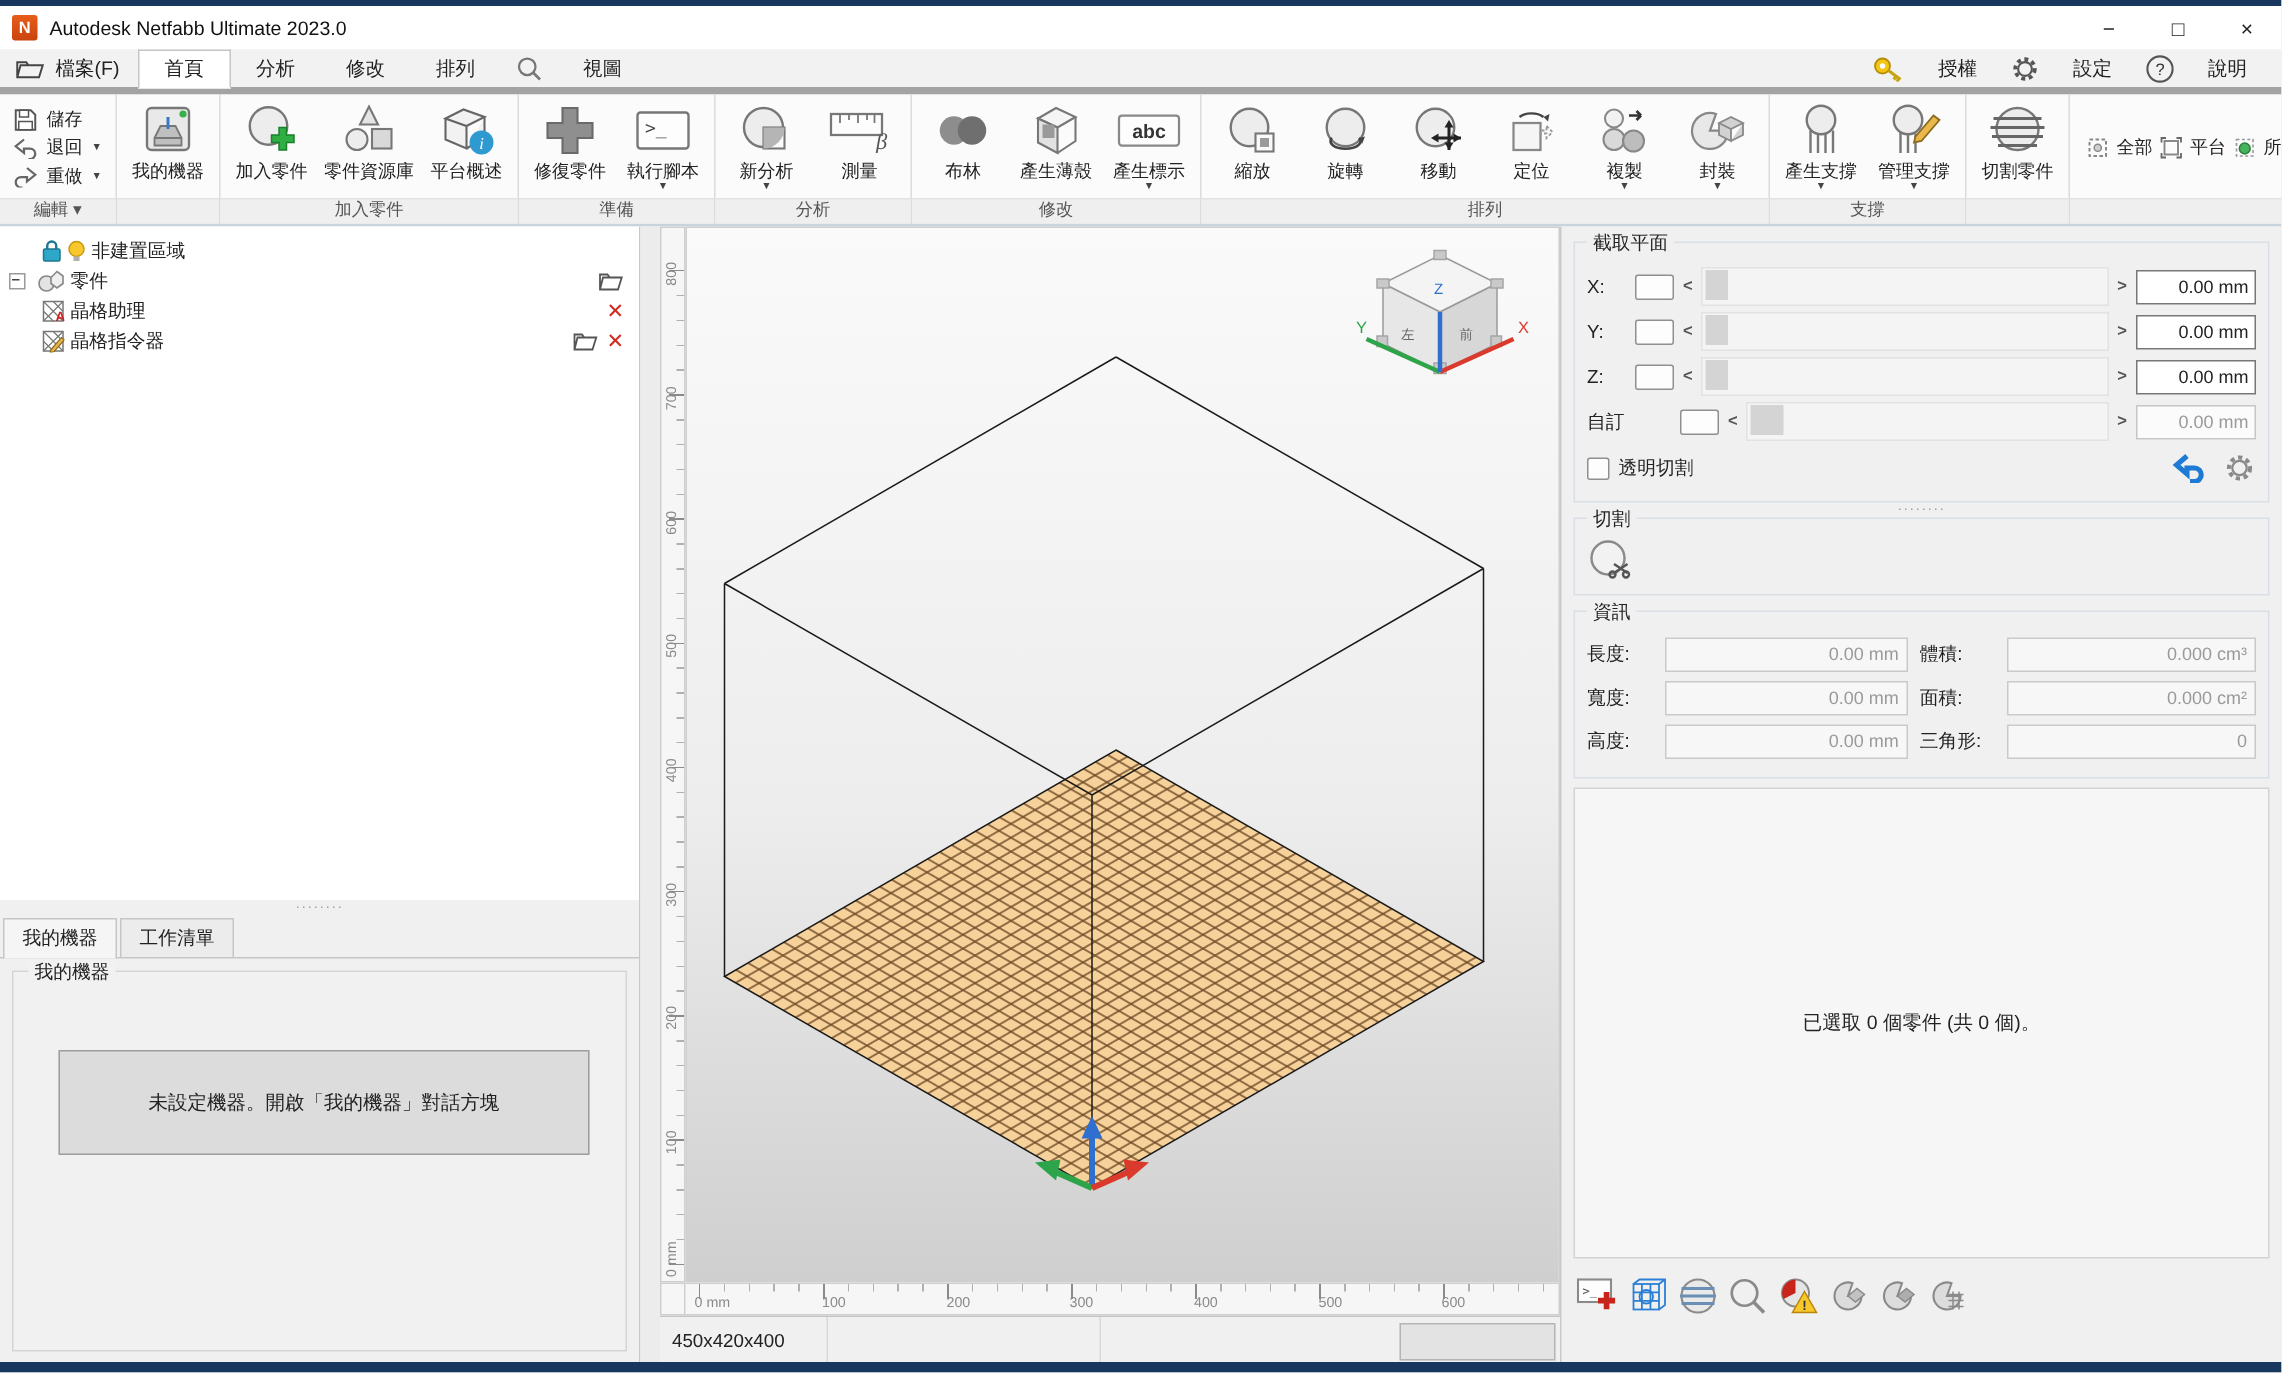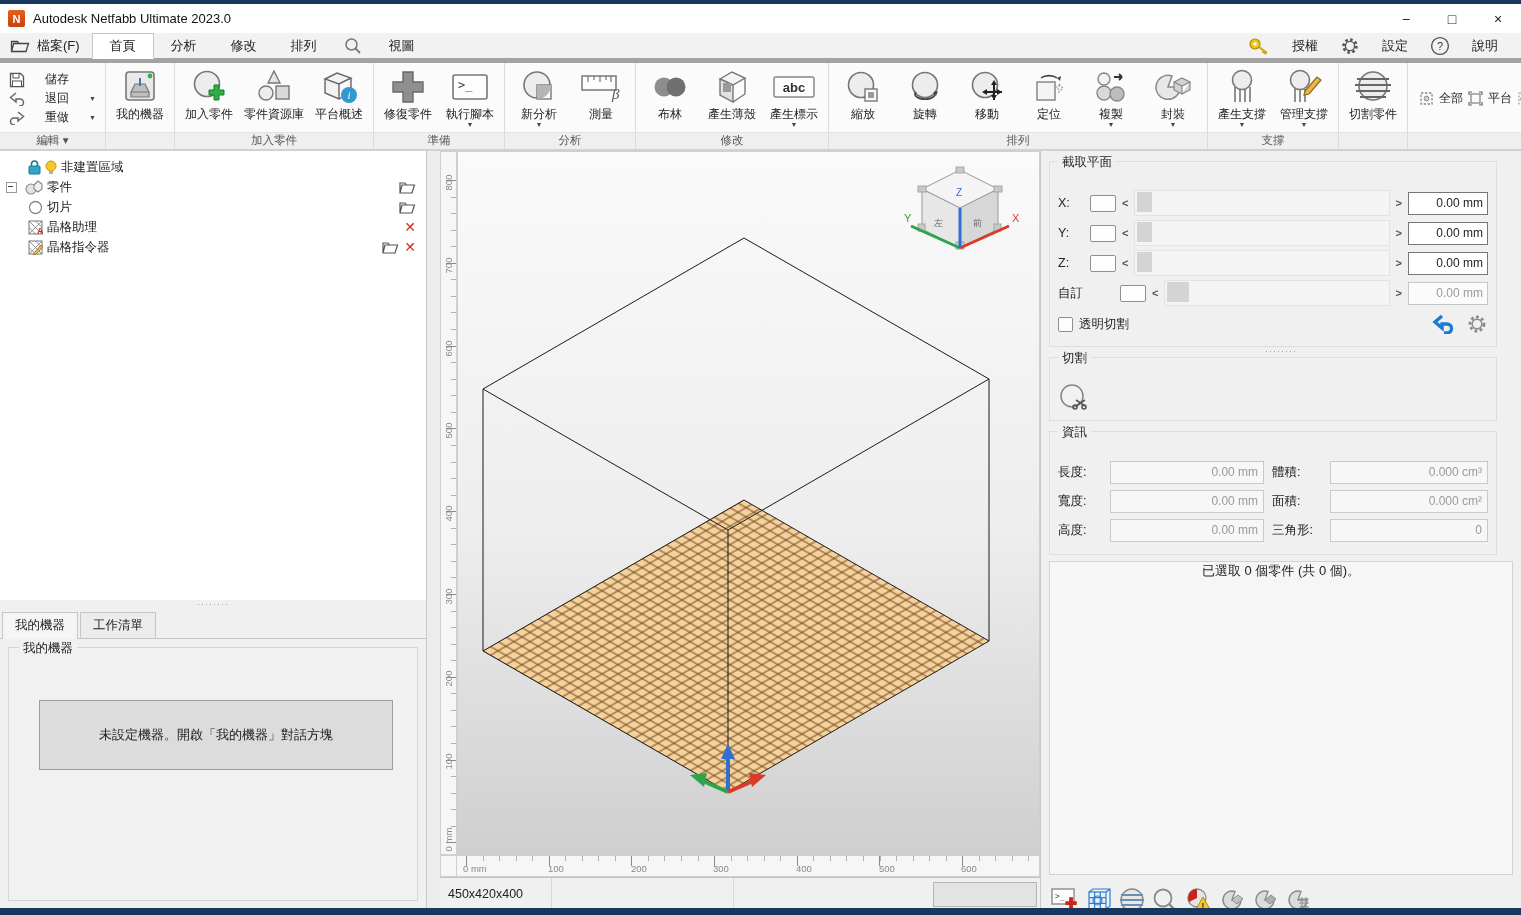--- a/index.html
+++ b/index.html
@@ -23,21 +23,21 @@
   
   .ribbon{position:absolute;left:0;top:63px;width:100%;height:88px;background:#fbfbfb;border-bottom:2px solid #c9d3dc;display:flex;box-sizing:border-box}
   .rgroup{display:flex;flex-direction:column;border-right:1px solid #dcdcdc}
   .ritems{flex:1;display:flex;align-items:stretch;padding:2px 3px 0 3px}
   .rlabel{height:16px;line-height:15px;background:#efefef;border-top:1px solid #e3e3e3;text-align:center;font-size:11.5px;color:#555;white-space:nowrap;padding:0 6px}
   .rbig{display:flex;flex-direction:column;align-items:center;padding:2px 4px 0 4px;font-size:12px;color:#222;min-width:54px}
   .rbig .ic{height:40px;display:flex;align-items:center;justify-content:center}
   .rbig .lb{line-height:14px;white-space:nowrap}
   .caret{font-size:7px;color:#444;line-height:8px}
   .rsmallcol{display:flex;flex-direction:column;justify-content:center;gap:2px;padding:0 6px}
-  .rsmall{display:flex;align-items:center;gap:20px;font-size:12px;white-space:nowrap}
+  .rsmall{display:flex;align-items:center;gap:6px;font-size:12px;white-space:nowrap}
   .zoomgrid{display:flex;gap:10px;align-items:center;padding:0 8px}
   .zoomcol{display:flex;gap:5px}
   .zitem{display:flex;align-items:center;gap:5px;font-size:12px;white-space:nowrap}
   
   .tree-panel{position:absolute;left:0;top:151px;width:427px;height:449px;background:#fff;border-right:1px solid #c9c9c9;box-sizing:border-box;padding-top:6px}
   .trow{display:flex;align-items:center;height:20px;padding:0 6px;gap:4px;white-space:nowrap}
   .trow .ind{width:18px}
   .expander{width:9px;height:9px;border:1px solid #9a9a9a;background:#fff;position:relative;margin-right:4px}
   .expander::before{content:"";position:absolute;left:1px;top:3px;width:5px;height:1px;background:#444}
   .trail{margin-left:auto;display:flex;align-items:center;gap:5px;padding-right:4px}
@@ -65,40 +65,40 @@
       repeating-linear-gradient(90deg,#8a8a8a 0 1px,transparent 1px 82.7px) 25px 0/588px 10px no-repeat,
       repeating-linear-gradient(90deg,#b0b0b0 0 1px,transparent 1px 16.54px) 25px 0/588px 5px no-repeat,#f6f6f6;
       border:1px solid #cfcfcf;box-sizing:border-box}
   .hruler span{position:absolute;top:7px;font-size:9.5px;color:#8a8a8a}
   .hcorner{position:absolute;left:13px;top:704px;width:17px;height:22px;background:#f6f6f6;border:1px solid #cfcfcf;box-sizing:border-box;z-index:2}
   .statusbar{position:absolute;left:13px;top:726px;width:600px;height:31px;background:#f0f0f0;border-top:1px solid #c4c4c4;display:flex;align-items:center}
   .scell{height:100%;display:flex;align-items:center;padding:0 8px;border-right:1px solid #d8d8d8;font-size:12.5px;color:#222}
   .sprog{position:absolute;right:3px;top:4px;width:102px;height:23px;background:#e3e3e3;border:1px solid #b5b5b5}
   
   .rpanel{position:absolute;left:1040px;top:151px;width:481px;height:757px;background:#f0f0f0;border-left:1px solid #c9c9c9;box-sizing:border-box}
-  .gbox{border:1px solid #d9dfe4;margin:10px 24px 0 8px;position:relative;padding:24px 8px 8px 8px}
+  .gbox{border:1px solid #d9dfe4;margin:10px 8px 0 8px;position:relative;padding:12px 8px 8px 8px}
   .gbox .legend{position:absolute;top:-8px;left:8px;background:#f0f0f0;padding:0 4px;font-size:12.5px;color:#222}
   .axrow{display:flex;align-items:center;height:26px;margin:4px 0;gap:6px}
   .axlabel{width:26px;font-size:12.5px}
   .cbx{width:24px;height:15px;border:1px solid #8f8f8f;background:#fdfdfd;border-radius:2px}
   .cbx.sq{width:13px;height:13px}
   .chev{color:#555;font-size:11px;font-weight:bold}
   .chev.l::before{content:"<"}
   .chev.r::before{content:">"}
   .track{flex:1;height:24px;background:#f4f4f4;border:1px solid #e2e2e2;position:relative}
   .thumb{position:absolute;left:2px;top:1px;width:15px;height:20px;background:#d4d4d4}
   .valbox{width:70px;height:21px;border:1px solid #777;background:#fff;font-size:12px;text-align:right;padding:0 4px;line-height:21px}
   .valbox.dis{border-color:#c6c6c6;color:#9a9a9a;background:#fbfbfb}
   .transrow{display:flex;align-items:center;gap:6px;height:28px}
   .select{flex:1;height:24px;border:1px solid #8a99a5;background:#fdfdfd;display:flex;align-items:center;padding:0 6px;font-size:12.5px;gap:6px}
   .select .arrow{margin-left:auto;color:#555;font-size:9px}
   .inforow{display:flex;align-items:center;height:26px;margin:3px 0;gap:6px}
   .inflab{width:46px;font-size:12.5px}
   .infval{height:21px;border:1px solid #c9c9c9;background:#f7f7f7;color:#9a9a9a;font-size:12px;text-align:right;line-height:21px;padding:0 5px}
-  .selbox{margin:6px 8px;border:1px solid #d2d2d2;background:#f6f6f6;height:312px;display:flex;justify-content:center;font-size:13px;color:#222}
+  .selbox{margin:6px 8px;border:1px solid #d2d2d2;background:#f6f6f6;height:312px;display:flex;align-items:center;justify-content:center;font-size:13px;color:#222}
   .ricons{display:flex;align-items:center;gap:7px;padding:6px 10px}
   .bottom-strip{position:absolute;left:0;top:908px;width:100%;height:7px;background:#17375e}
   svg{display:block}
   .lsplit{position:absolute;left:427px;top:151px;width:13px;height:757px;background:#ececec}
 </style>
 </head>
 <body>
 
 <div class="top-strip"></div>
 
@@ -556,32 +556,20 @@
     <span>零件</span>
     <span class="trail">
         <svg width="17" height="13" viewBox="0 0 17 13">
           <path d="M1 12 V2 h5 l1.5 2 h8 l-2.5 8 z M1 12 l2-8 h5" fill="none" stroke="#555" stroke-width="1.2"></path>
         </svg>
       </span>
   </div>
   <div class="trow">
     <span class="ind"></span>
     <svg width="15" height="15" viewBox="0 0 15 15">
-        <circle cx="7.5" cy="7.5" r="6" fill="#fff" stroke="#888" stroke-width="1.3"></circle>
-      </svg>
-    <span>切片</span>
-    <span class="trail">
-        <svg width="17" height="13" viewBox="0 0 17 13">
-          <path d="M1 12 V2 h5 l1.5 2 h8 l-2.5 8 z M1 12 l2-8 h5" fill="none" stroke="#555" stroke-width="1.2"></path>
-        </svg>
-      </span>
-  </div>
-  <div class="trow">
-    <span class="ind"></span>
-    <svg width="15" height="15" viewBox="0 0 15 15">
         <rect x="1" y="1" width="13" height="13" fill="#fff" stroke="#777"></rect>
         <path d="M1 1 l13 13 M14 1 L1 14 M7.5 1 l6.5 6.5 M1 7.5 l6.5 6.5" stroke="#777" stroke-width="0.8"></path>
         <text x="9" y="14" font-size="9" font-weight="bold" fill="#c22" font-family="Liberation Sans">A</text>
       </svg>
     <span>晶格助理</span>
     <span class="trail">
         <span class="x-icon"></span>
       </span>
   </div>
   <div class="trow">

